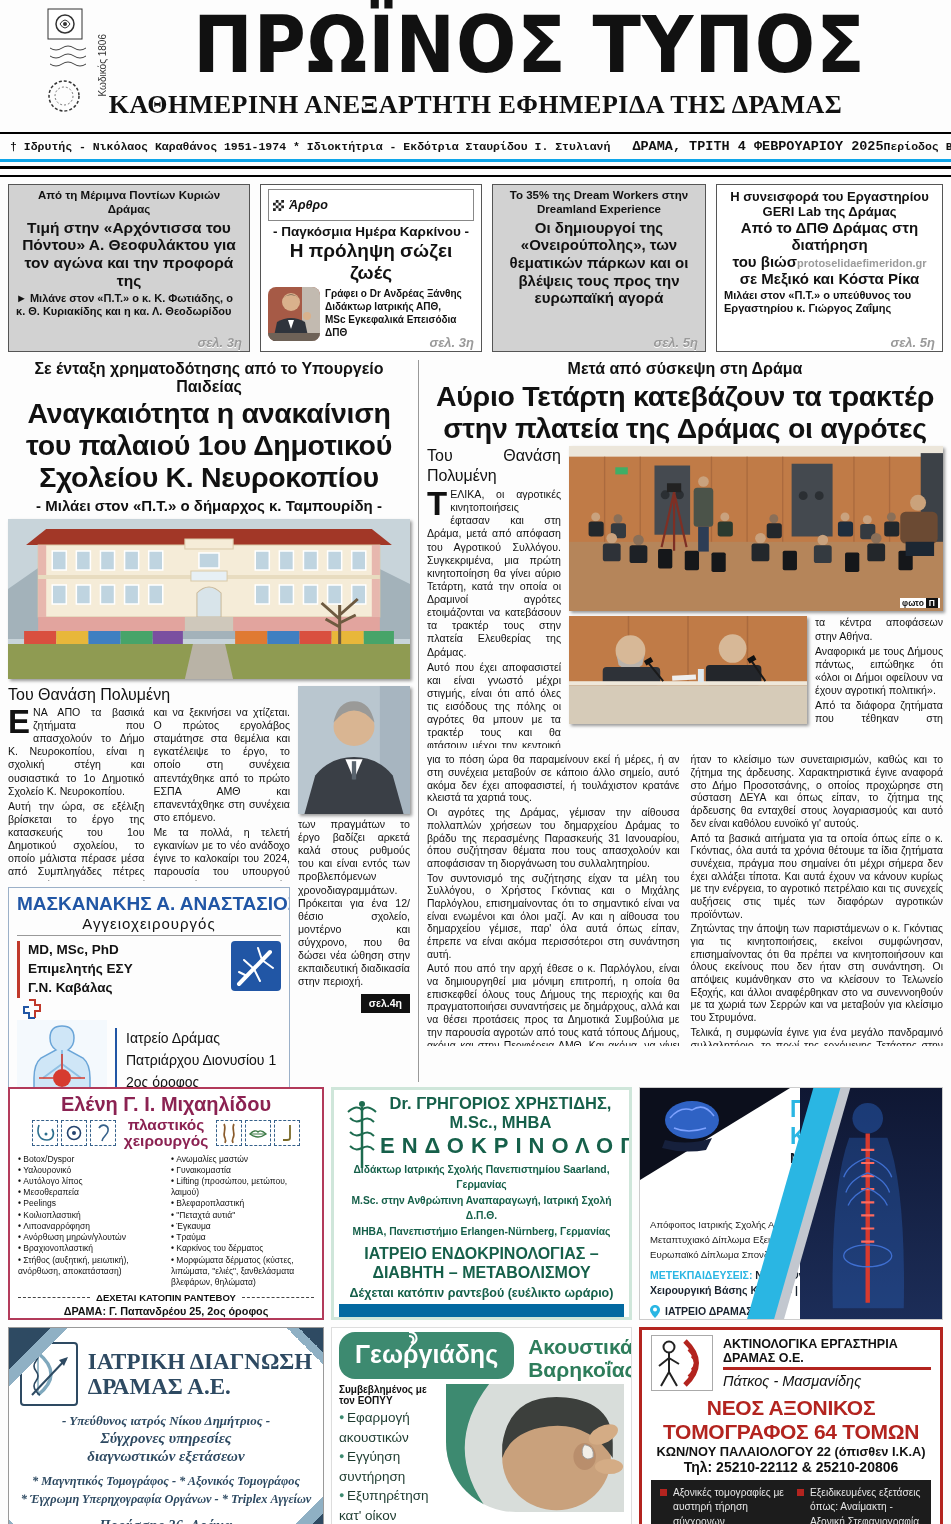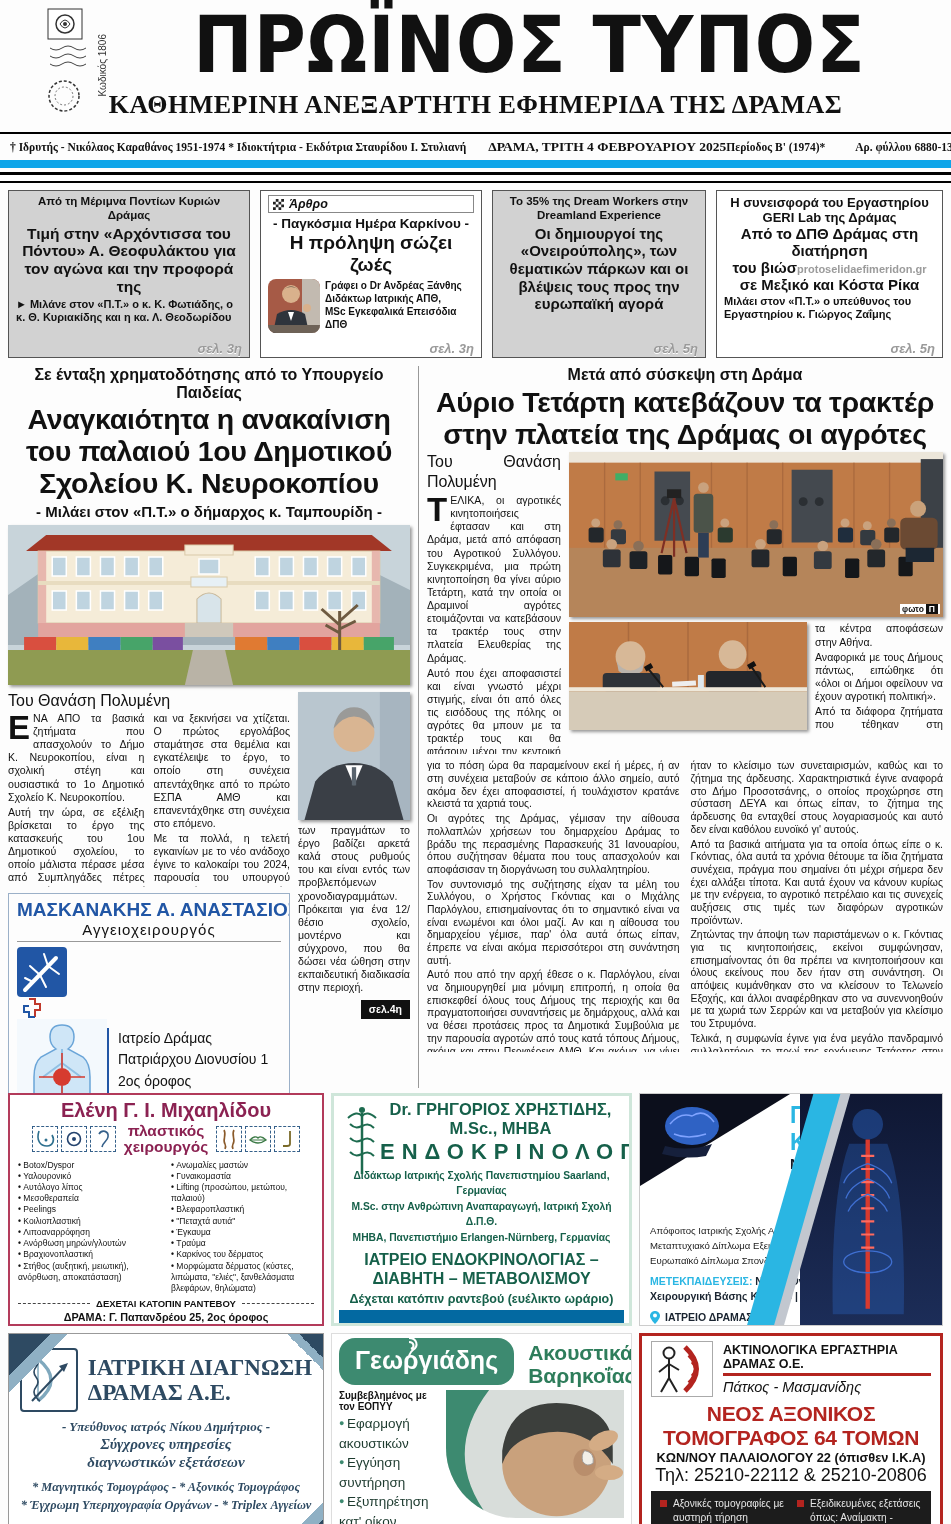--- a/index.html
+++ b/index.html
@@ -12,40 +12,40 @@
   .stamp{position:absolute;left:22px;top:6px;width:92px;height:118px;}
   .stamp-code{position:absolute;right:6px;top:28px;writing-mode:vertical-rl;transform:rotate(180deg);
               font-size:10px;color:#333;}
   .np-title{margin:0;padding-left:108px;text-align:center;font-family:"DejaVu Sans",sans-serif;
             font-weight:900;font-size:71px;line-height:82px;letter-spacing:1px;transform:scaleY(1.1);
             transform-origin:top center;white-space:nowrap;}
   .np-sub{text-align:center;font-family:"Liberation Serif",serif;font-weight:700;font-size:26px;
           letter-spacing:.5px;margin-top:8px;}
 
   
-  .infobar{display:flex;align-items:center;border-top:2px solid #000;border-bottom:8px solid #0ea5e9;
-           margin-top:6px;padding:5px 10px;font-family:Liberation Serif, serif;font-weight:700;
+  .infobar{display:flex;align-items:center;border-top:2px solid #000;border-bottom:3px solid #0ea5e9;
+           margin-top:6px;padding:5px 10px;font-family:Liberation Mono, monospace;font-weight:700;
            font-size:11.5px;white-space:nowrap;}
   .infobar .date{font-size:13.5px;margin-left:22px;}
   .infobar .iright{margin-left:auto;display:flex;gap:30px;}
   .double-rule{height:6px;border-top:3px solid #000;border-bottom:2px solid #000;margin:4px 0 7px;}
 
   
   .teasers{display:flex;gap:10px;padding:0 8px;height:168px;margin-bottom:8px;}
   .tz{border:1px solid #555;padding:4px 7px;text-align:center;position:relative;overflow:hidden;
       background:#fff;}
   .tz-gray{background:#d2d2d2;}
   .tz1{flex:0 0 226px;}.tz2{flex:0 0 206px;}.tz3{flex:0 0 198px;}.tz4{flex:1;}
   .tz .k{font-weight:700;font-size:11.5px;line-height:1.2;}
   .tz1 .t{font-weight:700;font-size:15.5px;line-height:1.15;margin:2px 0;}
   .tz .note{font-weight:700;font-size:11px;line-height:1.2;text-align:left;margin-top:2px;}
   .pg{position:absolute;right:7px;bottom:1px;font-style:italic;font-weight:700;font-size:13px;
       color:#9a9a9a;text-shadow:0 1px 0 #fff;}
   .tz2 .hdr{display:flex;align-items:center;gap:5px;border:1px solid #888;border-width:1px 1px 1px 1px;
-            padding:1px 4px;font-style:italic;font-weight:700;font-size:12.5px;text-align:left;}
+            padding:8px 4px;font-style:italic;font-weight:700;font-size:12.5px;text-align:left;}
   .chk{width:11px;height:11px;background:
        repeating-conic-gradient(#222 0 25%,#fff 0 50%) 0 0/5.5px 5.5px;}
   .tz2 .t1{font-weight:700;font-size:13.5px;margin-top:3px;}
   .tz2 .t2{font-weight:700;font-size:19px;margin:1px 0 3px;}
   .tz2 .row{display:flex;gap:5px;text-align:left;}
   .tz2 .photo{width:52px;height:54px;flex:none;border-radius:8px;overflow:hidden;}
   .tz2 .alines{font-weight:700;font-size:10px;line-height:1.3;}
   .tz3 .t{font-weight:700;font-size:15px;line-height:1.18;margin-top:2px;}
   .tz4 .l1{font-weight:700;font-size:13px;}
   .tz4 .l3{font-weight:700;font-size:15px;}
@@ -76,21 +76,21 @@
 
   
   .mask-ad{margin-top:6px;border:1.5px solid #9bb0c8;height:224px;padding:5px 8px;overflow:hidden;}
   .mask-title{color:#2156a5;font-weight:700;font-size:19px;text-align:center;white-space:nowrap;}
   .mask-sub{text-align:center;font-size:15px;letter-spacing:1px;border-bottom:1px solid #999;
             padding-bottom:3px;margin-bottom:5px;}
   .mask-row1{display:flex;justify-content:space-between;align-items:flex-start;}
   .mask-creds{border-left:3px solid #c0392b;padding-left:8px;font-weight:700;font-size:13.5px;
               line-height:1.4;}
   .mask-cross{text-align:center;margin:1px 0;}
-  .mask-row2{display:flex;gap:0;align-items:center;}
+  .mask-row2{display:flex;gap:8px;align-items:center;}
   .mask-office{border-left:2px solid #2156a5;padding-left:9px;font-size:14px;line-height:1.55;}
 
   
   .r-row1{display:flex;gap:8px;}
   .r-bycol{width:134px;flex:none;font-size:10.6px;line-height:1.24;text-align:justify;
            height:302px;overflow:hidden;}
   .r-photos{flex:1;min-width:0;}
   .big-photo{height:165px;position:relative;}
   .photo-credit{position:absolute;right:3px;bottom:3px;background:#fff;font-size:8.5px;
                 font-weight:700;padding:0 2px;display:flex;align-items:center;gap:2px;}
@@ -181,21 +181,21 @@
   .geo-list li::before{content:"● ";color:#3d8a70;font-size:9px;vertical-align:2px;}
   .geo-photo{width:178px;height:128px;flex:none;border-radius:0 0 0 70px;overflow:hidden;}
 
   .ad-akt{border:3px solid #b3241f;padding:5px 9px;text-align:center;}
   .akt-head{display:flex;gap:10px;align-items:center;text-align:left;}
   .akt-logo{width:60px;height:54px;border:1px solid #aaa;flex:none;background:#fff;}
   .akt-name{font-weight:700;font-size:12.5px;border-bottom:3px solid #b3241f;padding-bottom:2px;}
   .akt-own{font-style:italic;font-size:14.5px;margin-top:3px;}
   .akt-big{color:#b3241f;font-weight:800;font-size:21px;margin:5px 0 0;letter-spacing:-.3px;}
   .akt-addr{font-weight:700;font-size:12.8px;}
-  .akt-phone{font-weight:400;font-size:18px;}
+  .akt-phone{font-weight:700;font-size:14px;}
   .akt-band{background:#1c1c1c;color:#e6e6e6;display:flex;gap:12px;text-align:left;
             padding:6px 9px;margin:5px 0 4px;font-size:10.2px;line-height:1.4;}
   .akt-band .cell{flex:1;position:relative;padding-left:13px;}
   .akt-band .cell::before{content:"";position:absolute;left:0;top:3px;width:7px;height:7px;
                           background:#b3241f;}
 </style>
 </head>
 <body>
 
 <div class="page">
@@ -354,20 +354,25 @@
           <div class="cols2">
             <p><span class="dropcap">Ε</span><span>ΝΑ ΑΠΟ τα βασικά ζητήματα που απασχολούν το Δήμο Κ. Νευροκοπίου, είναι η σχολική στέγη και ουσιαστικά το 1ο Δημοτικό Σχολείο Κ. Νευροκοπίου.</span></p>
             <p>Αυτή την ώρα, σε εξέλιξη βρίσκεται το έργο της κατασκευής του 1ου Δημοτικού σχολείου, το οποίο μάλιστα πέρασε μέσα από Συμπληγάδες πέτρες προκειμένου να θεμελιωθεί και να ξεκινήσει να χτίζεται. Ο πρώτος εργολάβος σταμάτησε στα θεμέλια και εγκατέλειψε το έργο, το οποίο στη συνέχεια απεντάχθηκε από το πρώτο ΕΣΠΑ ΑΜΘ και επανεντάχθηκε στη συνέχεια στο επόμενο.</p>
             <p>Με τα πολλά, η τελετή εγκαινίων με το νέο ανάδοχο έγινε το καλοκαίρι του 2024, παρουσία του υπουργού Υποδομών και Μεταφορών κ. Σταϊκούρα και κυβερνητικού κλιμακίου. Σήμερα καλώς εχόντων</p>
           </div>
 
           <div class="mask-ad">
             <div class="mask-title">ΜΑΣΚΑΝΑΚΗΣ Α. ΑΝΑΣΤΑΣΙΟΣ</div>
             <div class="mask-sub">Αγγειοχειρουργός</div>
             <div class="mask-row1">
+              <div class="mask-creds">
+                <div>MD, MSc, PhD</div>
+                <div>Επιμελητής ΕΣΥ</div>
+                <div>Γ.Ν. Καβάλας</div>
+              </div>
               <svg width="50" height="50" viewBox="0 0 50 50">
                 <rect width="50" height="50" rx="4" fill="#2156a5"></rect>
                 <path d="M8 43 L39 11" stroke="#fff" stroke-width="4" fill="none" stroke-linecap="round"></path>
                 <path d="M23 28 L13 19 M23 28 L29 40 M31 19 L42 27 M31 19 L27 7 M16 35 L8 31" stroke="#fff" stroke-width="2" fill="none" stroke-linecap="round"></path>
               </svg>
             </div>
             <div class="mask-cross">
               <svg width="30" height="20" viewBox="0 0 30 20">
                 <path d="M12 1 h6 v5 h5 v6 h-5 v7" fill="none" stroke="#c0392b" stroke-width="2"></path>
                 <path d="M18 19 h-6 v-5 h-5 v-6 h5" fill="none" stroke="#2156a5" stroke-width="2"></path>
@@ -586,21 +591,21 @@
           <li>Peelings</li>
           <li>Κοιλιοπλαστική</li>
           <li>Λιποαναρρόφηση</li>
           <li>Ανόρθωση μηρών/γλουτών</li>
           <li>Βραχιονοπλαστική</li>
           <li>Στήθος (αυξητική, μειωτική), ανόρθωση, αποκατάσταση)</li>
         </ul>
         <ul>
           <li>Ανωμαλίες μαστών</li>
           <li>Γυναικομαστία</li>
-          <li>Lifting (προσώπου, μετώπου, παλαιού)</li>
+          <li>Lifting (προσώπου, μετώπου, λαιμού)</li>
           <li>Βλεφαροπλαστική</li>
           <li>"Πεταχτά αυτιά"</li>
           <li>Έγκαυμα</li>
           <li>Τραύμα</li>
           <li>Καρκίνος του δέρματος</li>
           <li>Μορφώματα δέρματος (κύστες, λιπώματα, "ελιές", ξανθελάσματα βλεφάρων, θηλώματα)</li>
         </ul>
       </div>
       <div class="mich-appt">ΔΕΧΕΤΑΙ ΚΑΤΟΠΙΝ ΡΑΝΤΕΒΟΥ</div>
       <div class="mich-foot">

